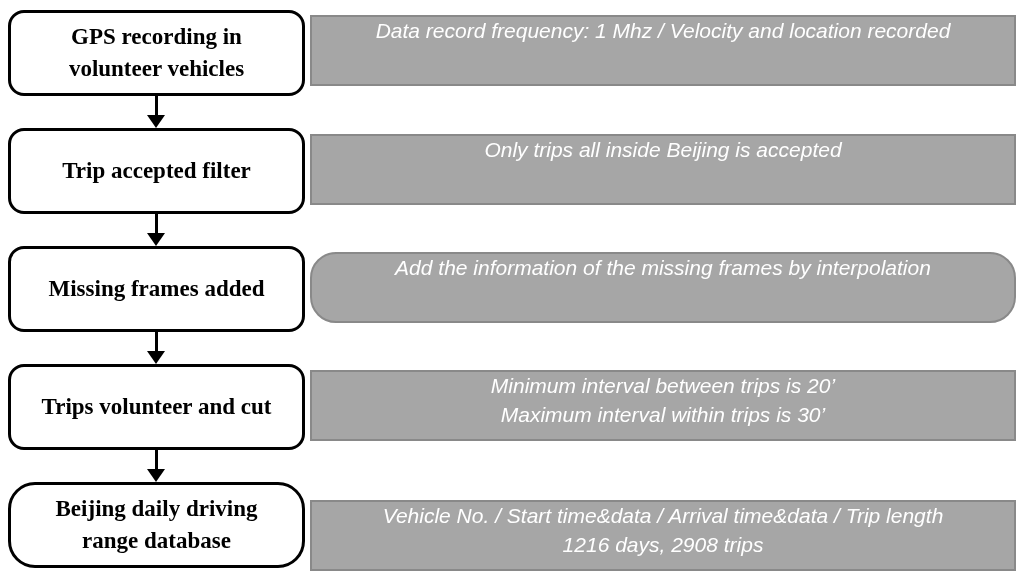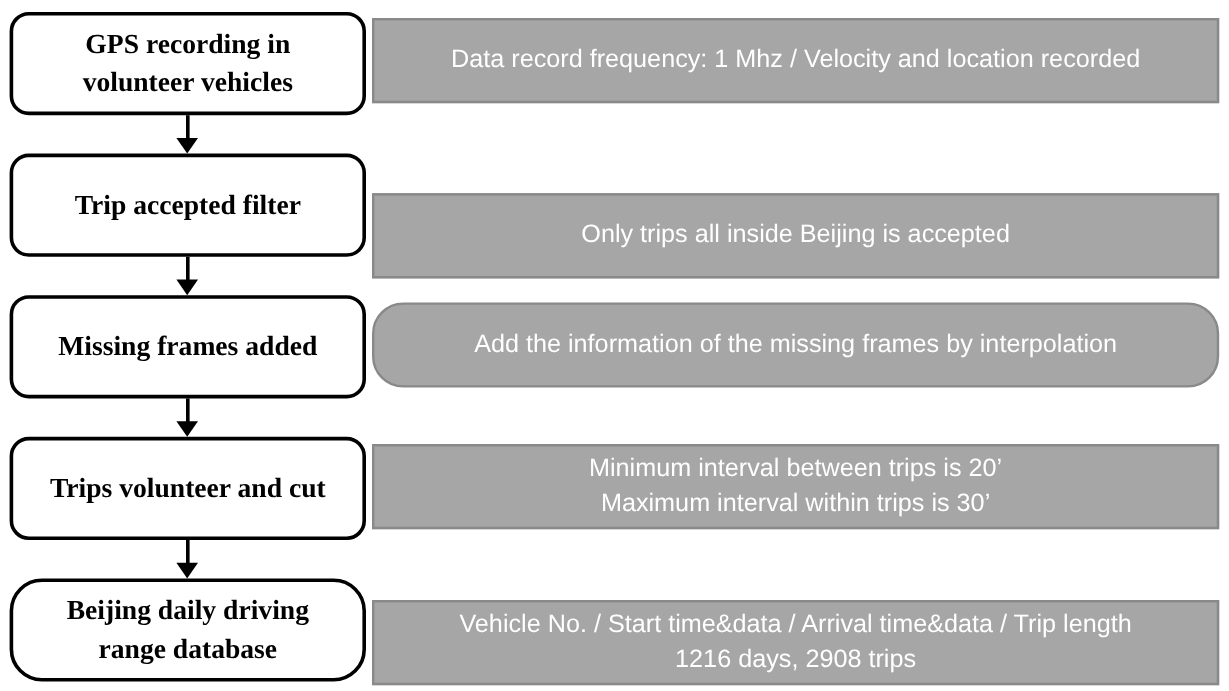--- a/index.html
+++ b/index.html
@@ -48,24 +48,25 @@
     padding: 0 8px;
   }
   .note-bar {
     position: absolute;
     left: 310px;
     width: 706px;
     height: 71px;
     background: var(--bar-fill);
     border: 2px solid var(--bar-border);
     display: flex;
-    align-items: center;
+    align-items: flex-start;
     justify-content: center;
     text-align: center;
     z-index: 1;
+    font-style: italic;
   }
   .note-bar .bar-label {
     font-size: 21px;
     line-height: 1.38;
     color: var(--bar-text);
     white-space: pre-line;
     padding: 0 10px;
   }
   .down-arrow {
     position: absolute;
@@ -86,21 +87,21 @@
     left: -9px;
     top: 19px;
     width: 0;
     height: 0;
     border-left: 9px solid transparent;
     border-right: 9px solid transparent;
     border-top: 13px solid var(--arrow);
   }
   
   .r0 .step-box { top: 10px; }  .r0 .note-bar { top: 15px; }
-  .r1 .step-box { top: 128px; } .r1 .note-bar { top: 134px; margin-top: 27px; }
+  .r1 .step-box { top: 128px; } .r1 .note-bar { top: 134px; }
   .r2 .step-box { top: 246px; } .r2 .note-bar { top: 252px; border-radius: 26px; }
   .r3 .step-box { top: 364px; } .r3 .note-bar { top: 370px; }
   .r4 .step-box { top: 482px; border-radius: 27px; } .r4 .note-bar { top: 500px; }
   .a0 { top: 96px; }
   .a1 { top: 214px; }
   .a2 { top: 332px; }
   .a3 { top: 450px; }
 </style>
 </head>
 <body>

